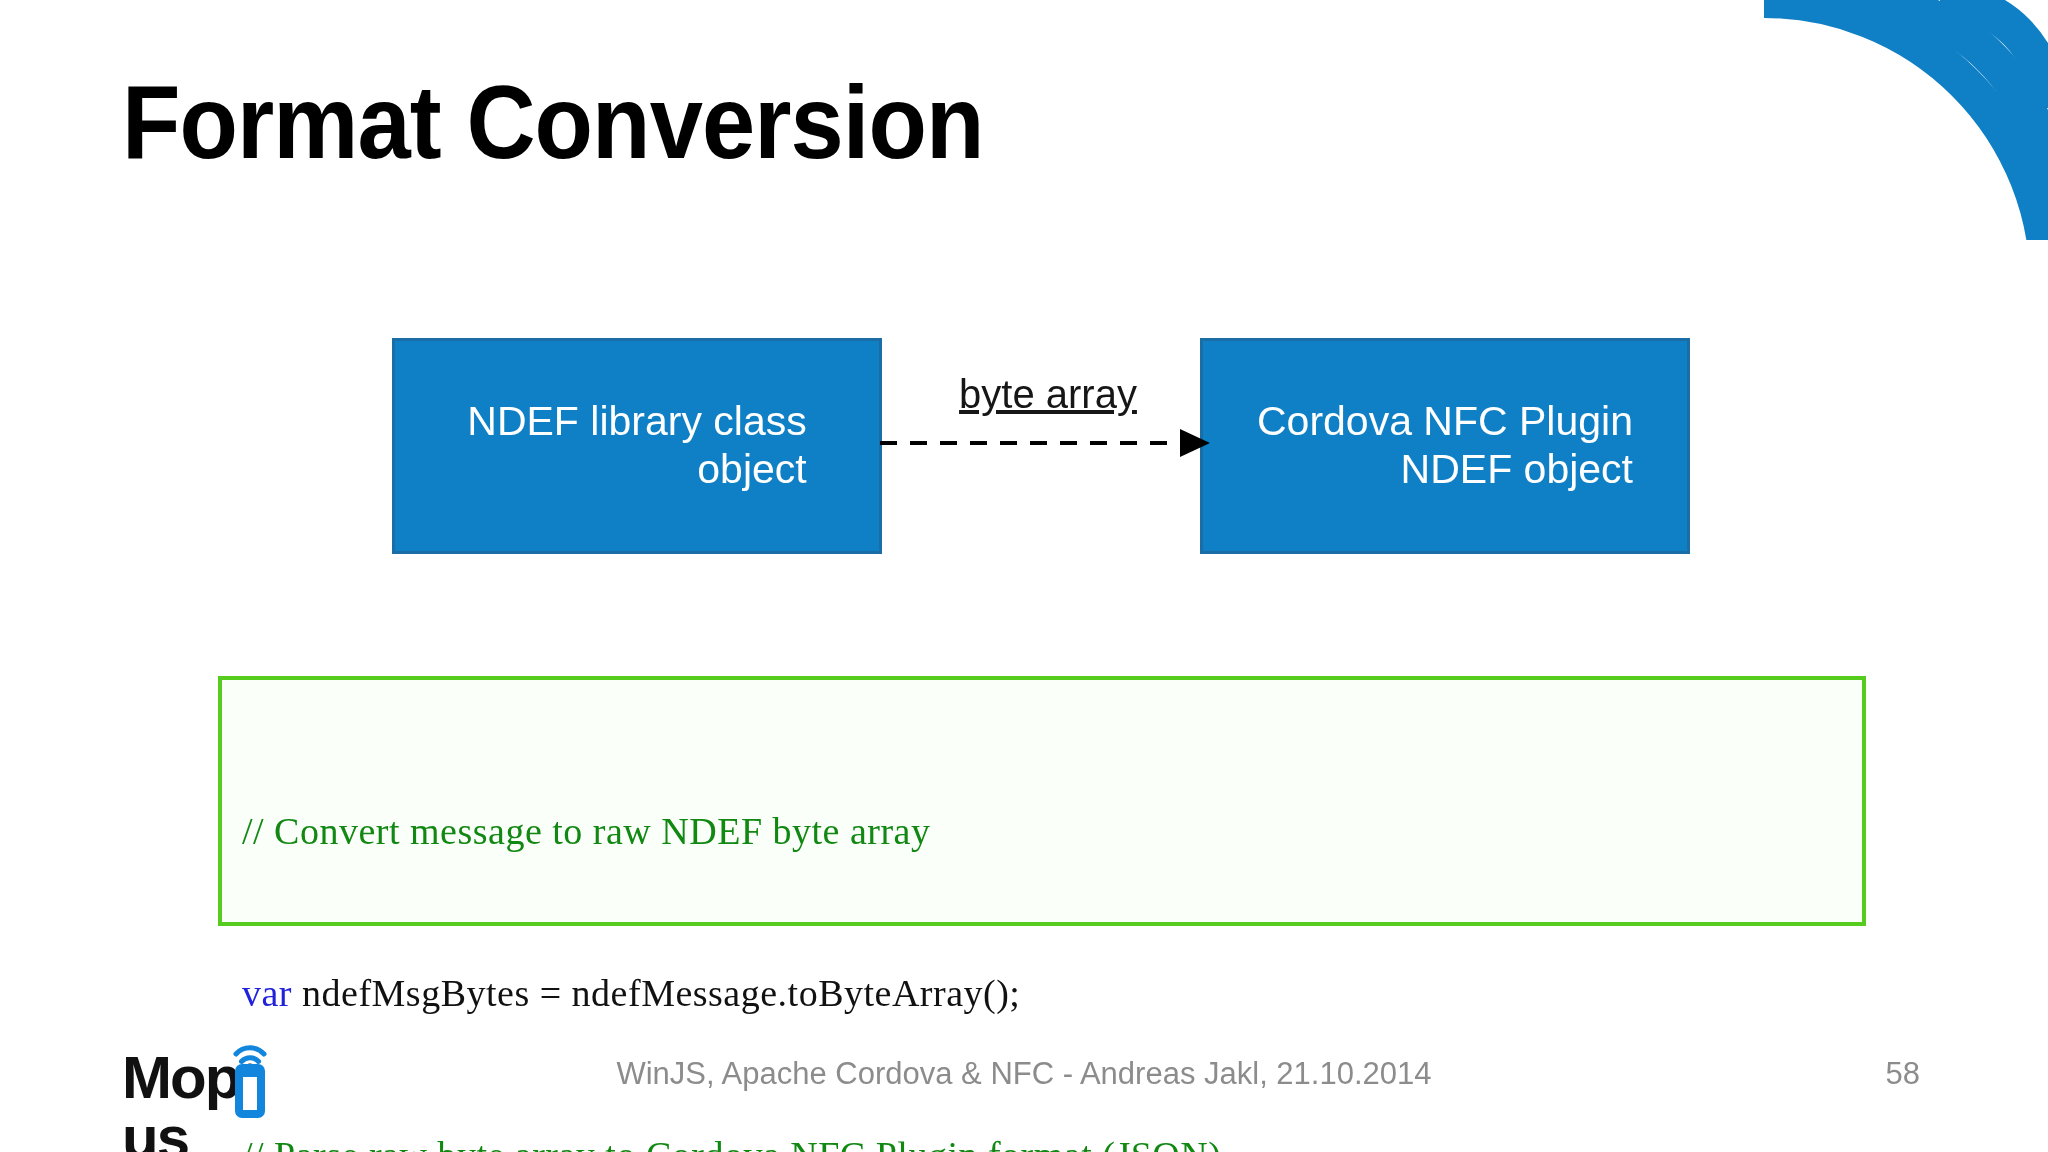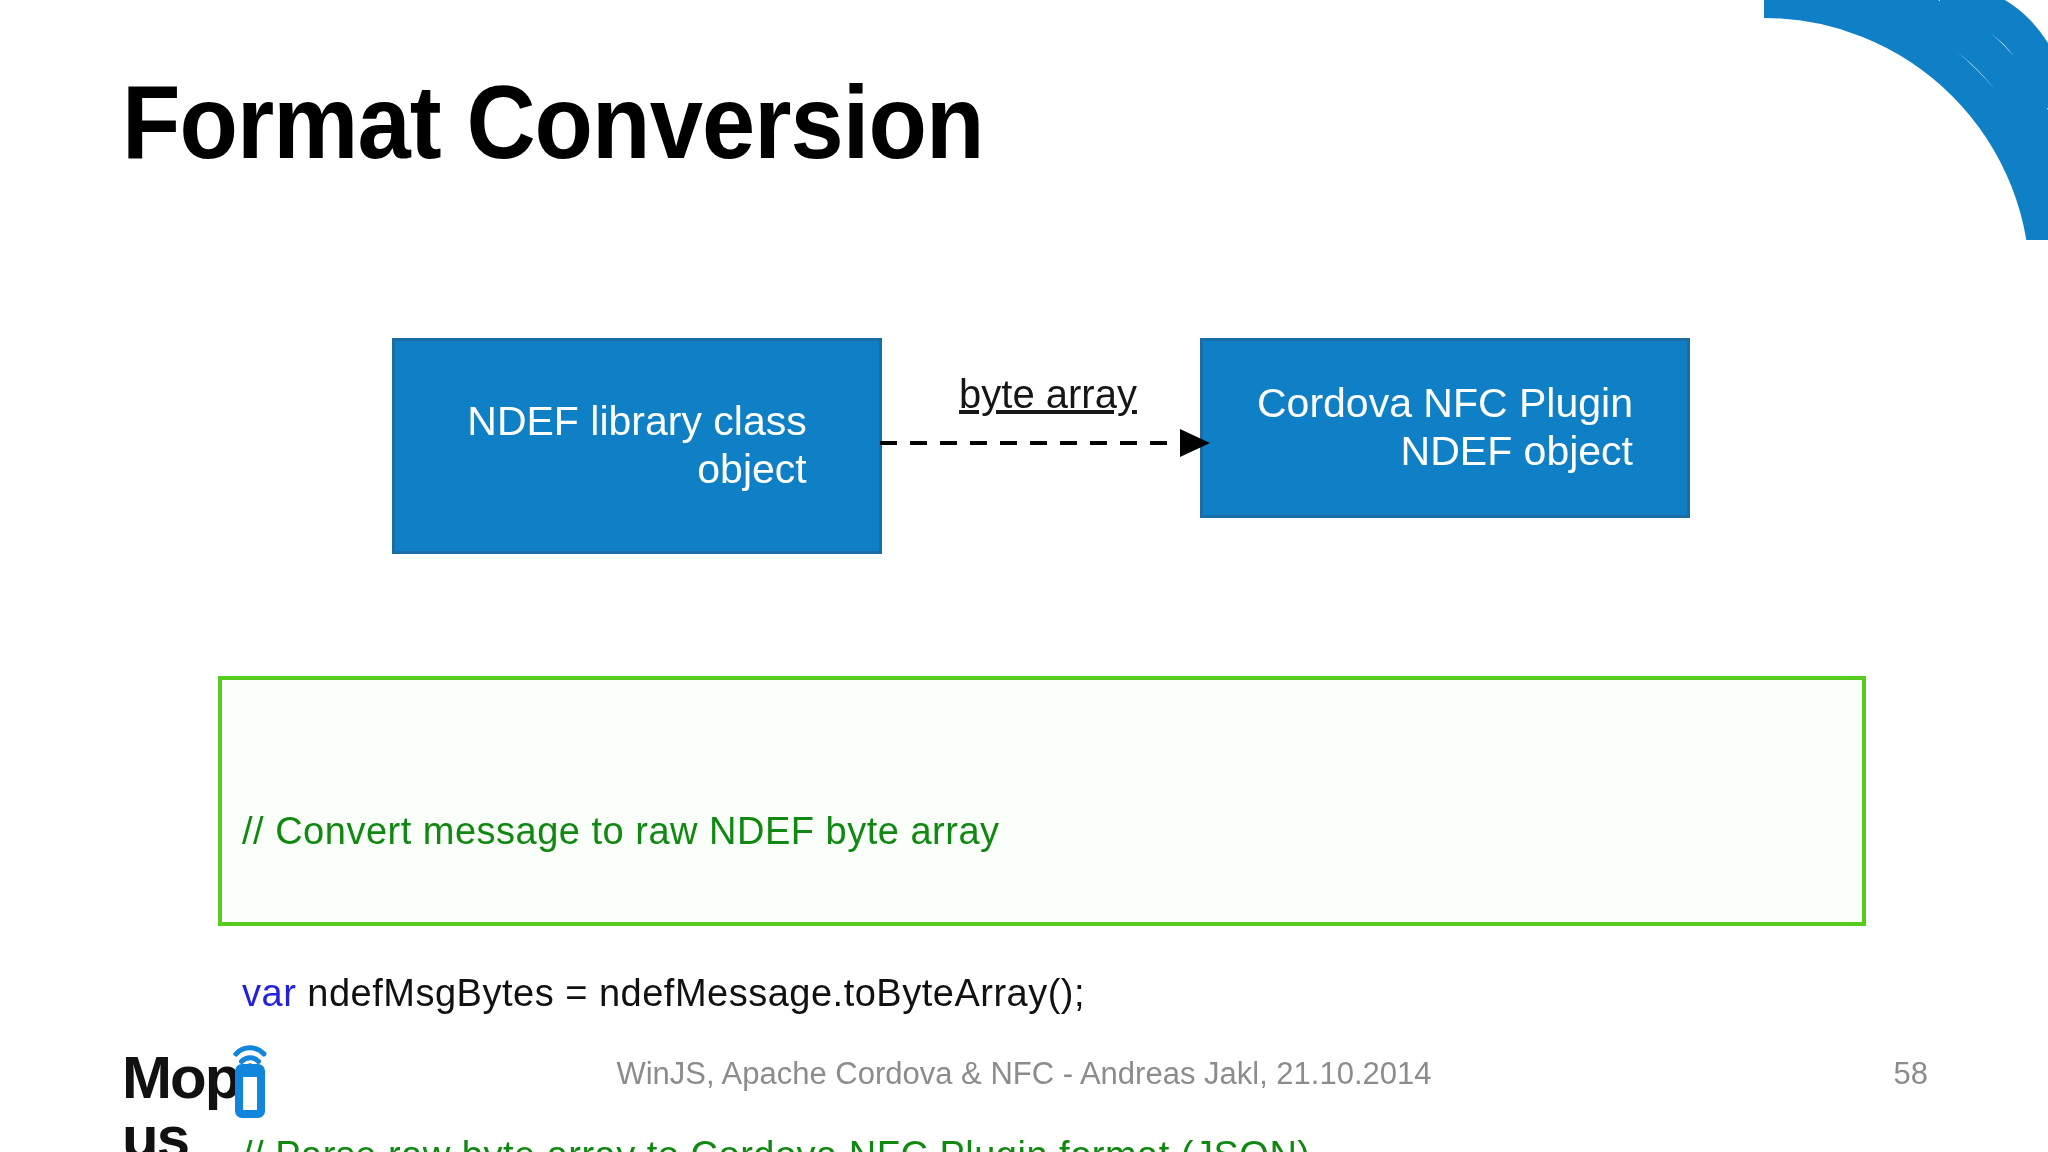--- a/index.html
+++ b/index.html
@@ -72,21 +72,21 @@
     font-family: "Liberation Sans", sans-serif;
     font-weight: 300;
     font-size: 41px;
     line-height: 1.17;
     padding: 0 18px;
     pointer-events: auto;
   }
   .proc-box .box-text { display: block; }
 
   #box-left  { left: 392px;  top: 338px; width: 490px; height: 216px; }
-  #box-right { left: 1200px; top: 338px; width: 490px; height: 180px; }
+  #box-right { left: 1200px; top: 338px; width: 490px; height: 216px; }
 
   .edge-label {
     position: absolute;
     left: 918px;
     top: 372px;
     width: 260px;
     text-align: center;
     font-family: "Liberation Sans", sans-serif;
     font-weight: 300;
     font-size: 40px;
@@ -107,21 +107,21 @@
   .code-block {
     position: absolute;
     left: 218px;
     top: 676px;
     width: 1648px;
     height: 250px;
     box-sizing: border-box;
     background: #FBFFFA;
     border: 4px solid #56CC1F;
     padding: 16px 0 4px 20px;
-    font-family: Liberation Sans, sans-serif;
+    font-family: Liberation Serif, serif;
     font-size: 38px;
     line-height: 54px;
     white-space: pre;
     letter-spacing: 0.5px;
     color: #111111;
   }
   .code-line { display: block; }
   .tok-comment { color: #118811; }
   .tok-keyword { color: #2222DD; margin-top: 20px; }
   .tok-plain   { color: #111111; }
@@ -159,21 +159,21 @@
     top: 1056px;
     width: 2048px;
     text-align: center;
     font-family: "Liberation Sans", sans-serif;
     font-weight: 300;
     font-size: 31px;
     color: #8C8C8C;
   }
   .footer-page {
     position: absolute;
-    right: 120px;
+    right: 128px;
     top: 1056px;
     font-family: "Liberation Sans", sans-serif;
     font-weight: 300;
     font-size: 31px;
     color: #8C8C8C;
   }
 </style>
 </head>
 <body>
 

